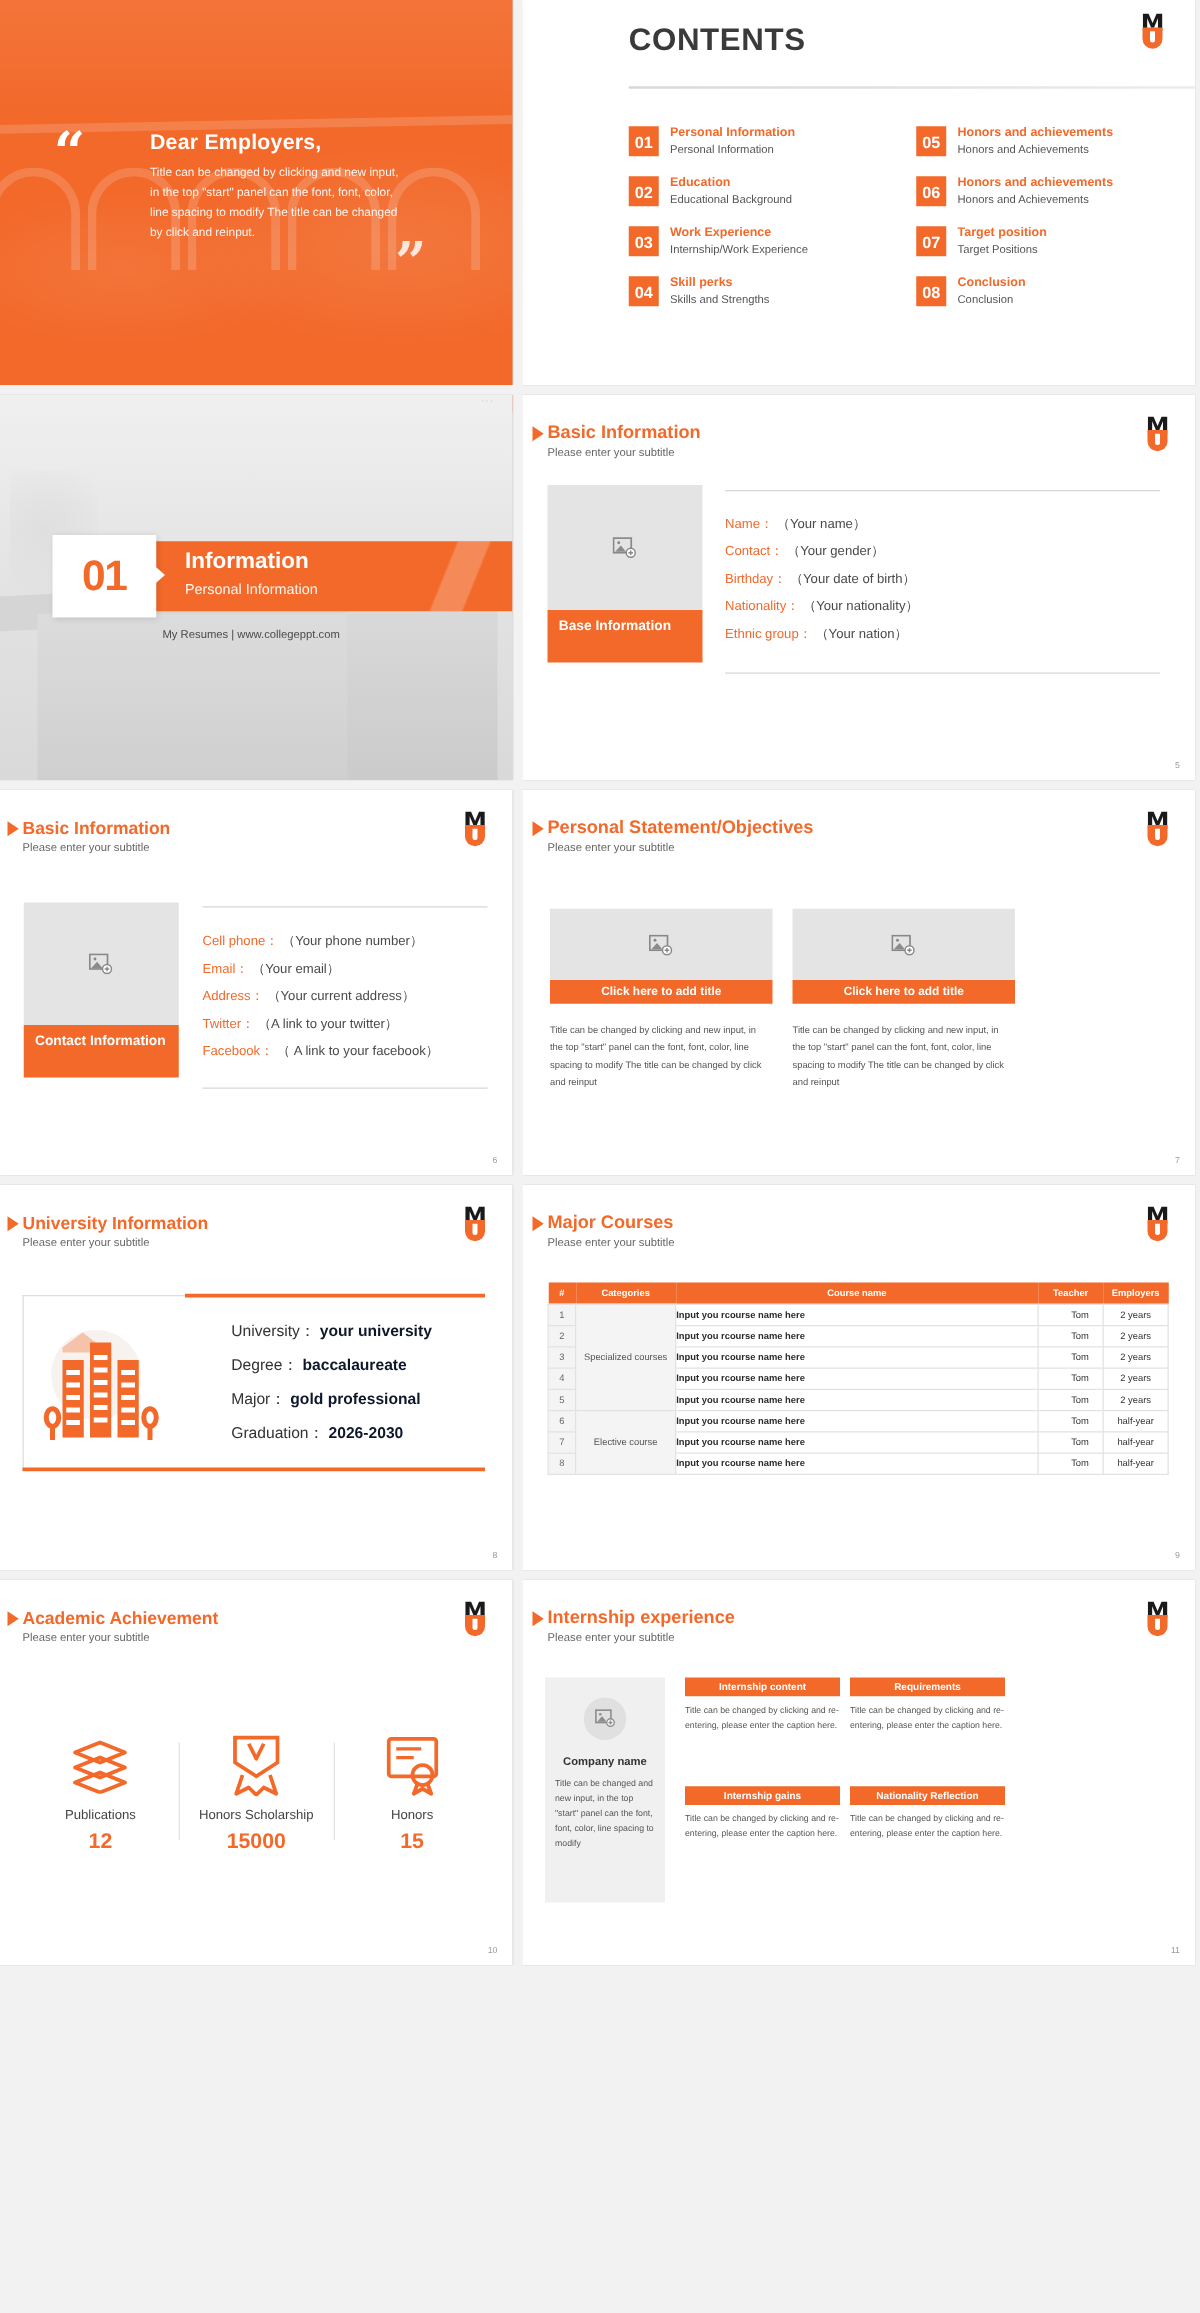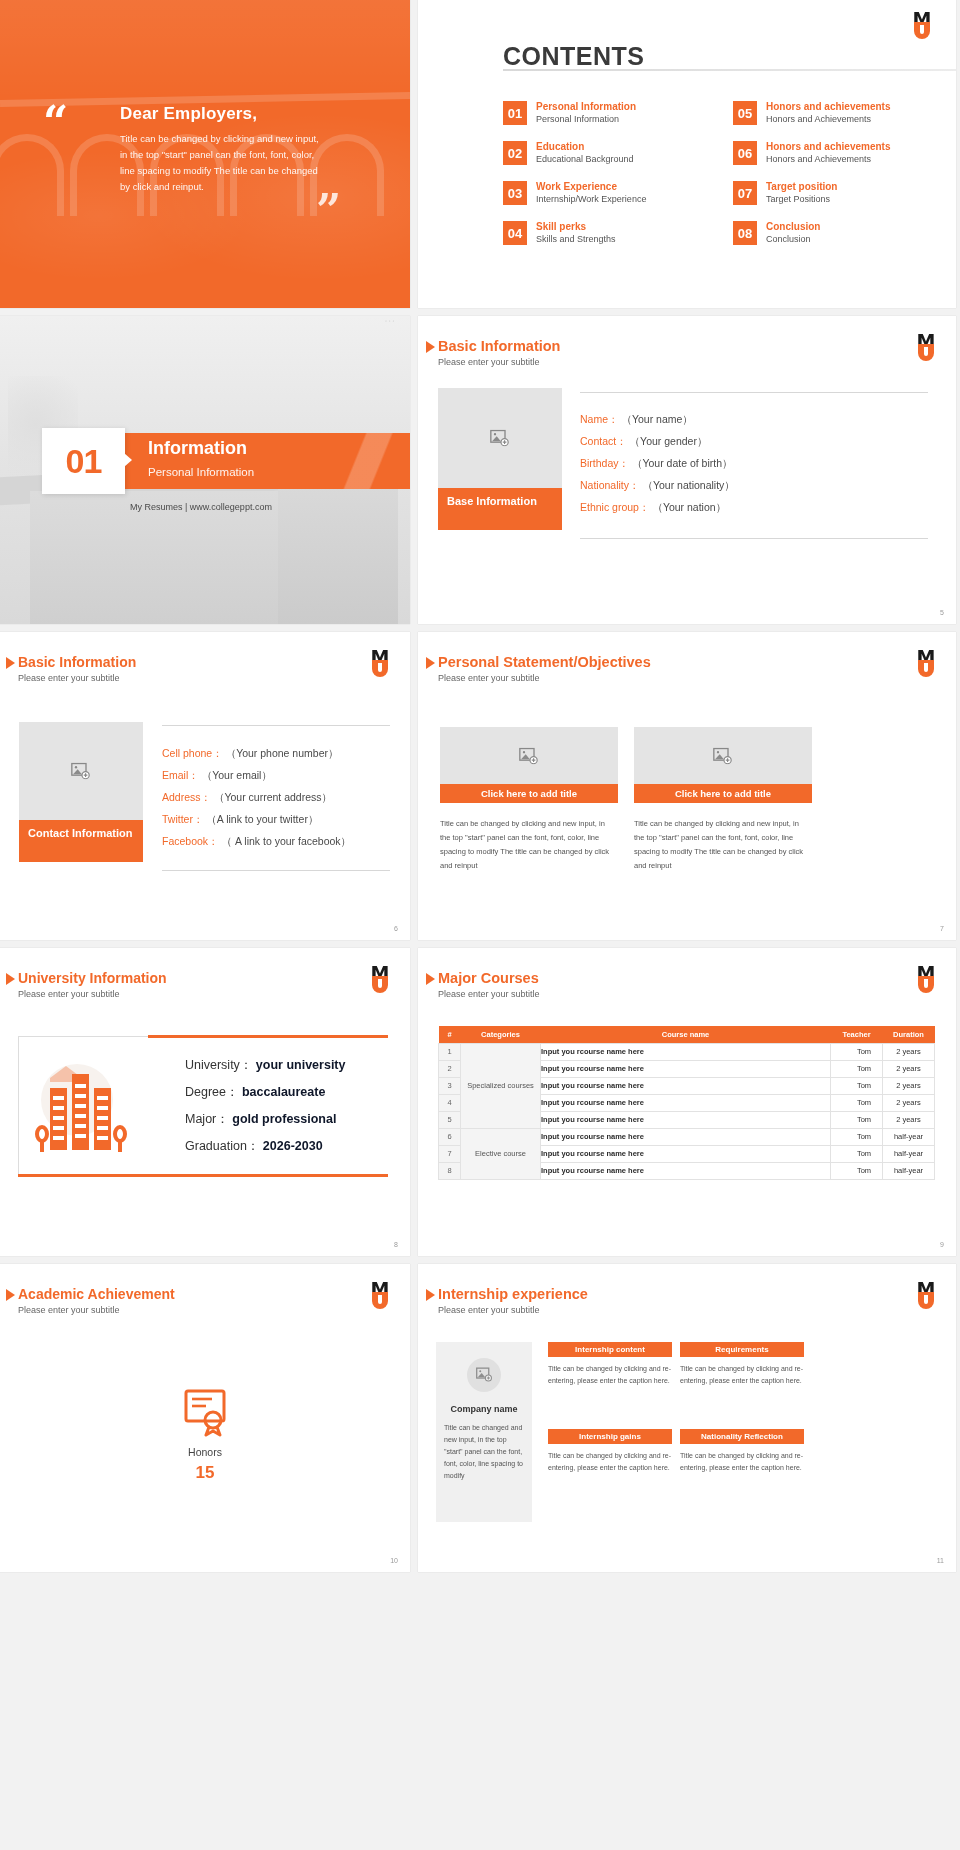--- a/index.html
+++ b/index.html
@@ -73,21 +73,21 @@
   }
   .cover-body {
     position: absolute; left: 120px; top: 131px; width: 208px;
     font-size: 9.5px; line-height: 16px; color: rgba(255,255,255,.93);
   }
 
   
   .s-contents { padding: 0; }
   .contents-title {
     position: absolute; left: 85px; top: 18px;
-    font-size: 25px; font-weight: 700; color: #3a3a3a; letter-spacing: .5px; margin-top: 24px;
+    font-size: 25px; font-weight: 700; color: #3a3a3a; letter-spacing: .5px;
   }
   .contents-rule {
     position: absolute; left: 85px; top: 69px; width: 455px; height: 2px;
     background: linear-gradient(90deg,#d8d8d8,#ececec);
   }
   .toc { position: absolute; left: 85px; top: 100px; width: 460px;
          display: flex; flex-wrap: wrap; }
   .toc-item { width: 230px; height: 40px; display: flex; align-items: flex-start; margin-bottom: 0; }
   .toc-num {
     width: 24px; height: 24px; background: #f2692a; color: #fff;
@@ -600,21 +600,21 @@
           <div class="shield"></div>
       </div>
 
       <table class="mc-table">
         <thead>
           <tr>
             <th style="width:22px">#</th>
             <th style="width:80px">Categories</th>
             <th>Course name</th>
             <th style="width:52px">Teacher</th>
-            <th style="width:52px">Duration</th>
+            <th style="width:52px">Employers</th>
           </tr>
         </thead>
         <tbody>
           <tr>
             <td class="idx">1</td>
             <td class="cat" rowspan="5">Specialized courses</td>
             <td class="nm">Input you rcourse name here</td>
             <td class="tc">Tom</td>
             <td class="du">2 years</td>
           </tr>
@@ -671,20 +671,44 @@
         <div class="hdr-arrow"></div>
         <div class="hdr-h">Academic Achievement</div>
         <div class="hdr-s">Please enter your subtitle</div>
       </div>
       <div class="logo slide-logo">
         <div class="m">M</div>
           <div class="shield"></div>
       </div>
 
       <div class="aa-wrap">
+        <div class="aa-col">
+          <div class="aa-ico">
+            <svg width="50" height="46" viewBox="0 0 50 46">
+              <g fill="none" stroke="#f2692a" stroke-width="3" stroke-linejoin="round">
+                <path d="M25 5 L45 13 L25 21 L5 13 Z"></path>
+                <path d="M25 17 L45 25 L25 33 L5 25 Z"></path>
+                <path d="M25 29 L45 37 L25 45 L5 37 Z"></path>
+              </g>
+            </svg>
+          </div>
+          <div class="aa-lbl">Publications</div>
+          <div class="aa-val">12</div>
+        </div>
+        <div class="aa-col">
+          <div class="aa-ico">
+            <svg width="46" height="50" viewBox="0 0 46 50">
+              <path d="M6 3 h34 v20 l-17 11 L6 23 Z" fill="none" stroke="#f2692a" stroke-width="3"></path>
+              <path d="M17 8 l6 12 l6 -12" fill="none" stroke="#f2692a" stroke-width="3" stroke-linejoin="round"></path>
+              <path d="M12 33 l-5 15 l10 -5 l6 6 l6 -6 l10 5 l-5 -15" fill="none" stroke="#f2692a" stroke-width="3" stroke-linejoin="round"></path>
+            </svg>
+          </div>
+          <div class="aa-lbl">Honors Scholarship</div>
+          <div class="aa-val">15000</div>
+        </div>
         <div class="aa-col">
           <div class="aa-ico">
             <svg width="46" height="50" viewBox="0 0 46 50">
               <rect x="4" y="4" width="38" height="30" rx="2" fill="none" stroke="#f2692a" stroke-width="3"></rect>
               <line x1="10" y1="12" x2="30" y2="12" stroke="#f2692a" stroke-width="2.6"></line>
               <line x1="10" y1="19" x2="24" y2="19" stroke="#f2692a" stroke-width="2.6"></line>
               <circle cx="31" cy="33" r="8" fill="none" stroke="#f2692a" stroke-width="3"></circle>
               <path d="M27 40 l-3 8 l7 -4 l7 4 l-3 -8" fill="none" stroke="#f2692a" stroke-width="3" stroke-linejoin="round"></path>
             </svg>
           </div>

